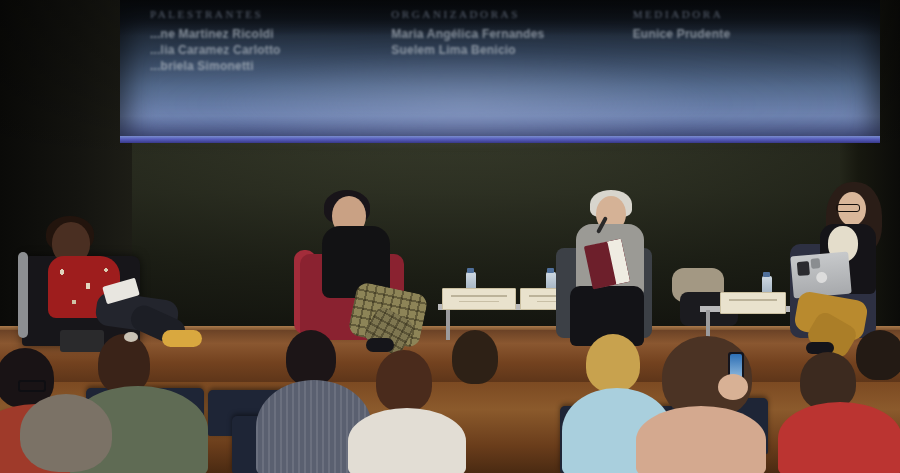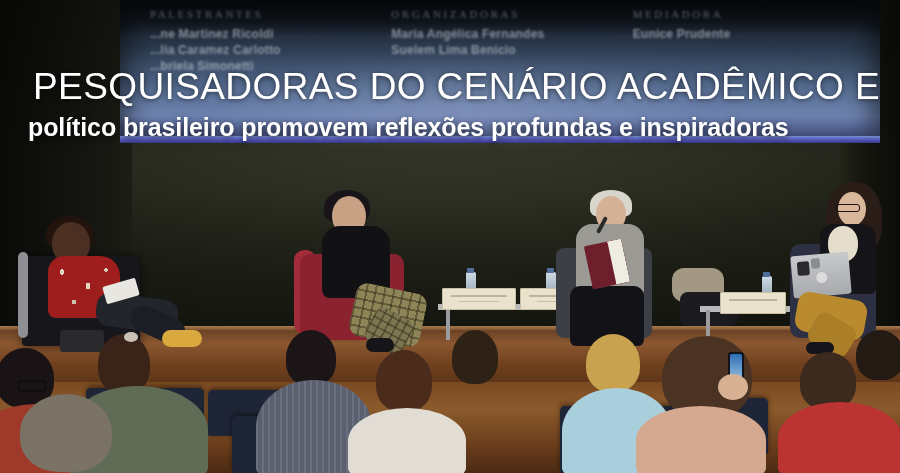--- a/index.html
+++ b/index.html
@@ -383,17 +383,15 @@
       <div class="phone" style="left:728px;top:22px;">
         <span class="phone-scr"></span>
       </div>
       <div class="blob" style="left:718px;top:44px;width:30px;height:26px;background:#d8b195;"></div>
     </div>
 
   </div>
 
   <div class="overlay">
     <div class="scrim"></div>
-    <div class="headline">PESQUISADORAS DO CENÁRIO ACADÊMICO E</div>
-    <div class="subhead">político brasileiro promovem reflexões profundas e inspiradoras</div>
   </div>
 
 </div>
 
 </body></html>

